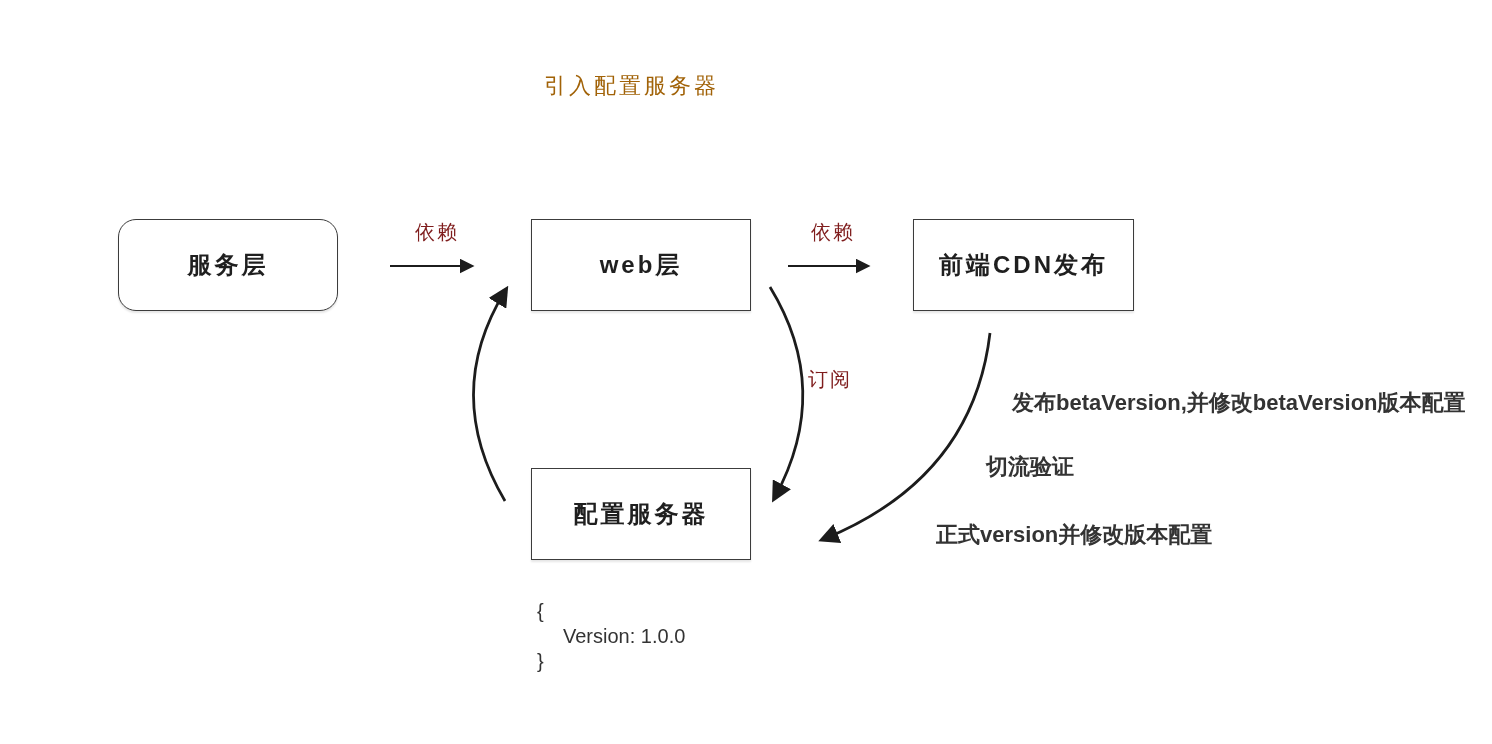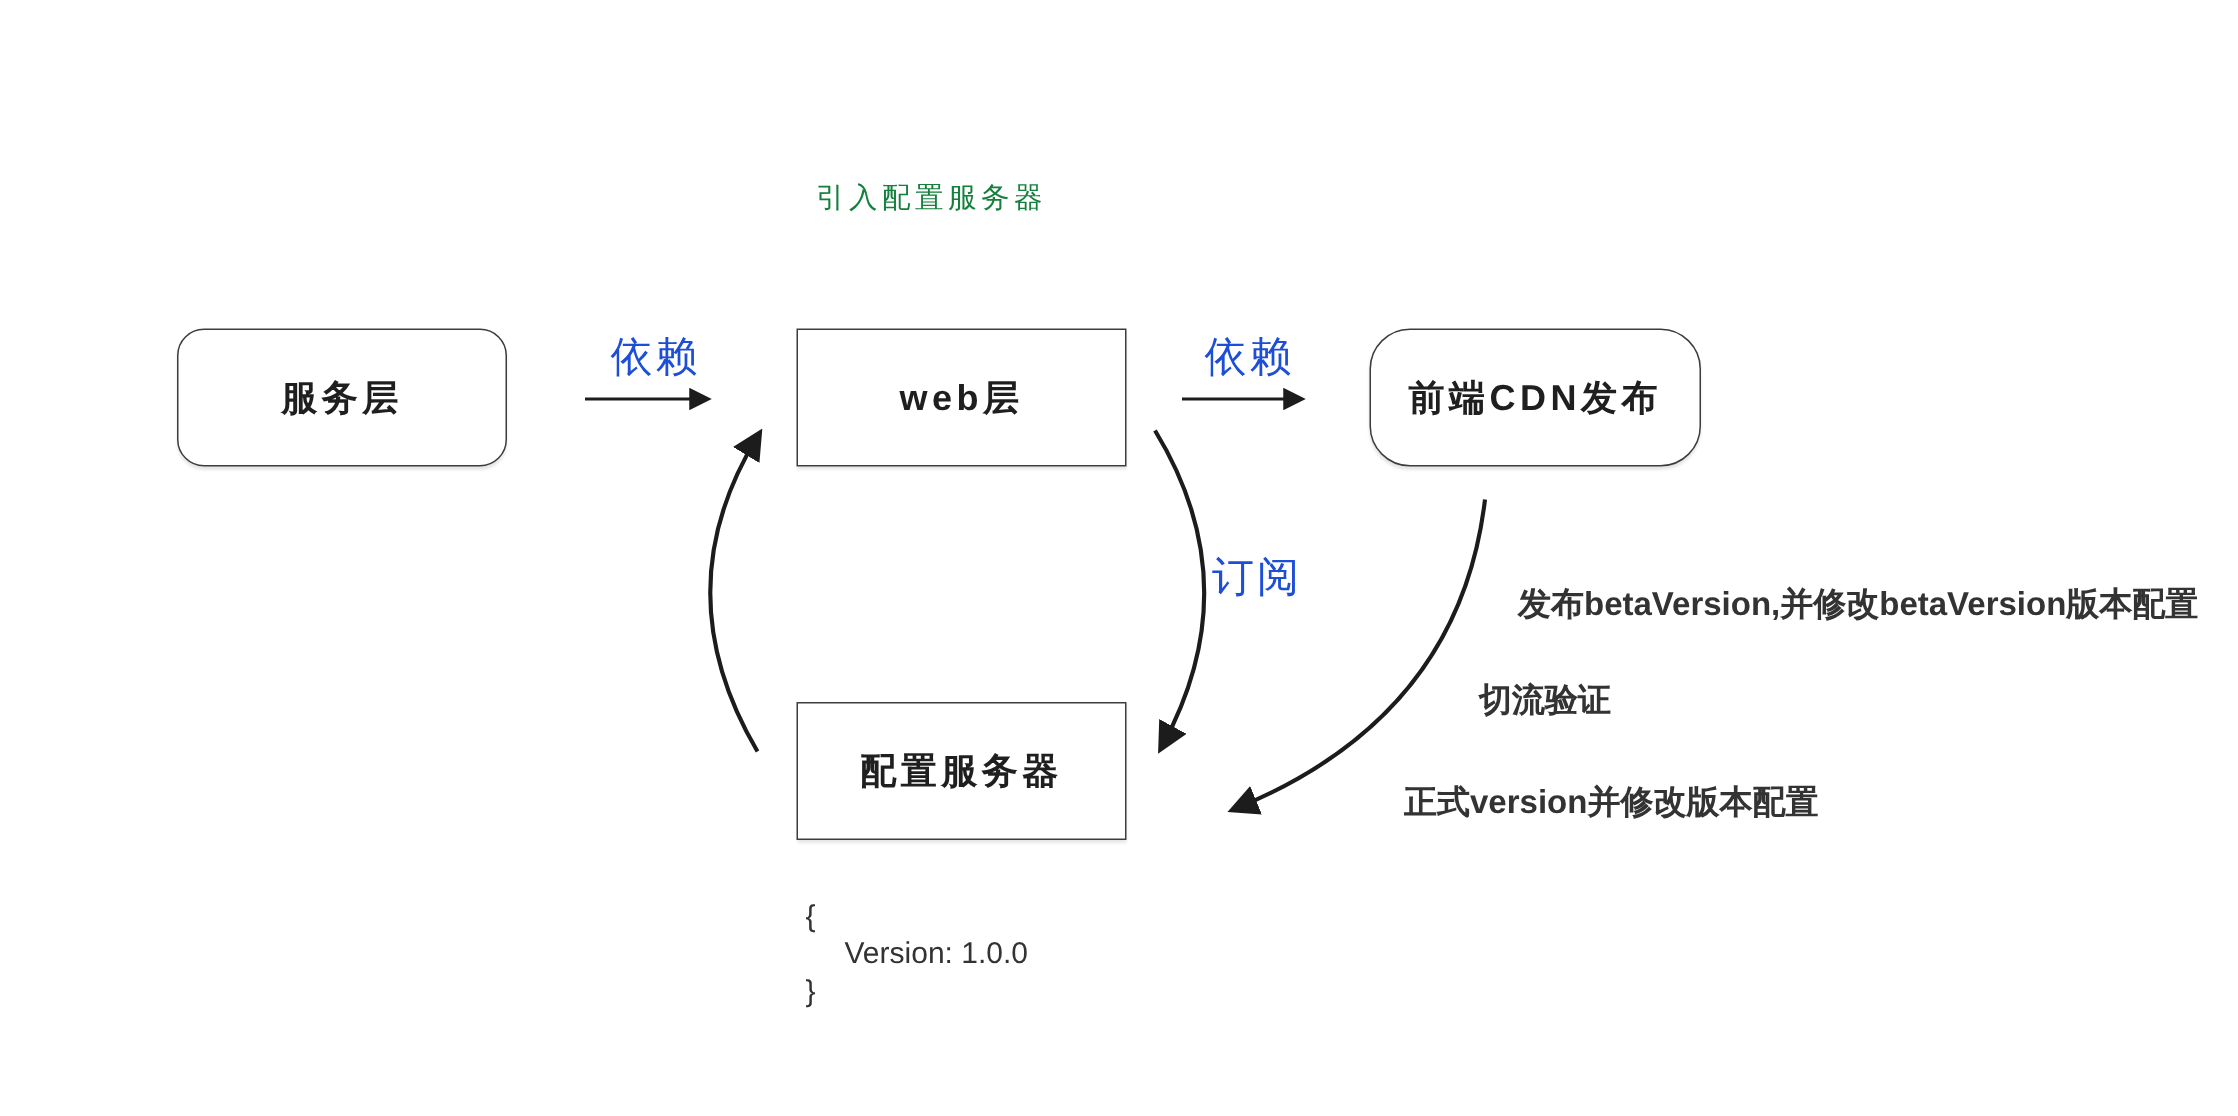--- a/index.html
+++ b/index.html
@@ -20,25 +20,24 @@
     left: 0;
     top: 0;
     width: 1492px;
     height: 744px;
     pointer-events: none;
   }
   .title {
     position: absolute;
     left: 544px;
     top: 71px;
-    font-size: 19px;
+    font-size: 22px;
     letter-spacing: 3px;
-    color: #15803d;
+    color: #a16207;
     white-space: nowrap;
-    margin-top: 48px;
   }
   .node {
     position: absolute;
     width: 220px;
     height: 92px;
     box-sizing: border-box;
     border: 1px solid #3c3c3c;
     background: #ffffff;
     box-shadow: 0 2px 2px rgba(0,0,0,0.10);
     display: flex;
@@ -47,22 +46,22 @@
   }
   .node-label {
     font-size: 24px;
     font-weight: bold;
     letter-spacing: 3px;
     color: #1f1f1f;
     white-space: nowrap;
   }
   .edge-label {
     position: absolute;
-    font-size: 28px;
-    color: #1d4ed8;
+    font-size: 20px;
+    color: #7f1d1d;
     letter-spacing: 2px;
     white-space: nowrap;
   }
   .edge-label.centered { text-align: center; }
   .annotation {
     position: absolute;
     font-size: 22px;
     color: #333333;
     white-space: nowrap;
     font-weight: bold;
@@ -71,21 +70,21 @@
     position: absolute;
     left: 537px;
     top: 599px;
     font-size: 20px;
     line-height: 25px;
     color: #333333;
   }
   .code-line.indented { padding-left: 26px; }
   #node-service { left: 118px; top: 219px; border-radius: 18px; }
   #node-web     { left: 531px; top: 219px; }
-  #node-cdn     { left: 913px; top: 219px; width: 221px; border-radius: 27px; }
+  #node-cdn     { left: 913px; top: 219px; width: 221px; }
   #node-config  { left: 531px; top: 468px; }
   #label-dep1 { left: 390px; top: 219px; width: 94px; }
   #label-dep2 { left: 788px; top: 219px; width: 90px; }
   #label-sub  { left: 808px; top: 366px; }
   #anno-beta   { left: 1012px; top: 388px; }
   #anno-switch { left: 986px;  top: 452px; }
   #anno-formal { left: 936px;  top: 520px; }
 </style>
 </head>
 <body>

